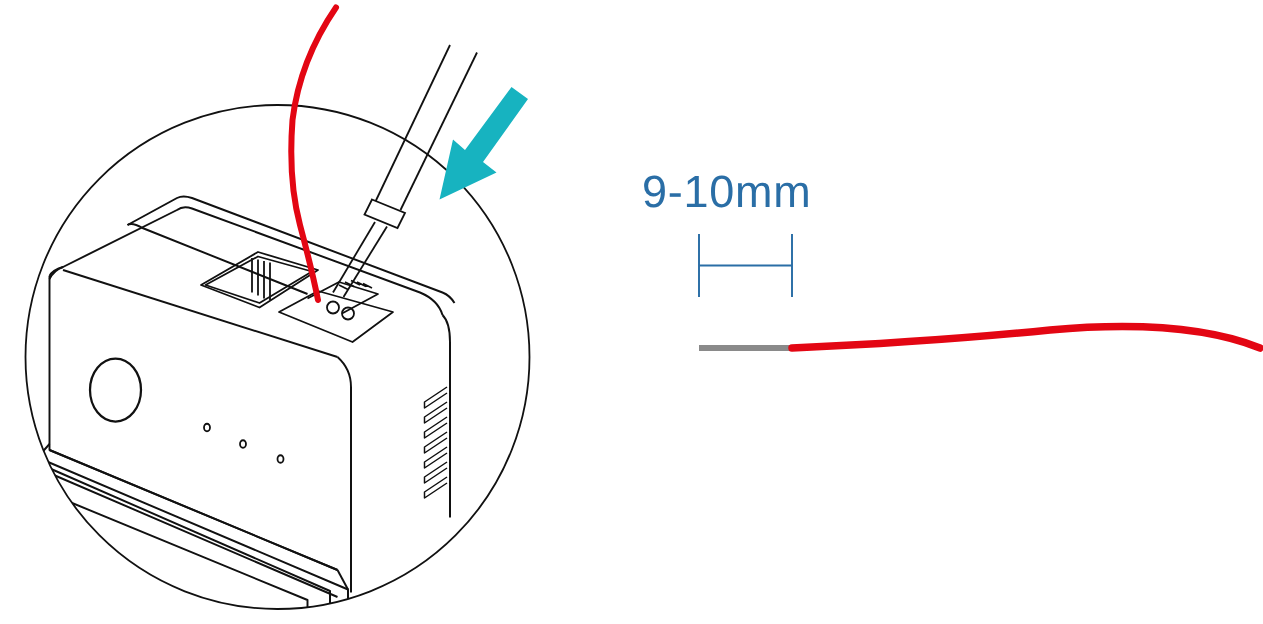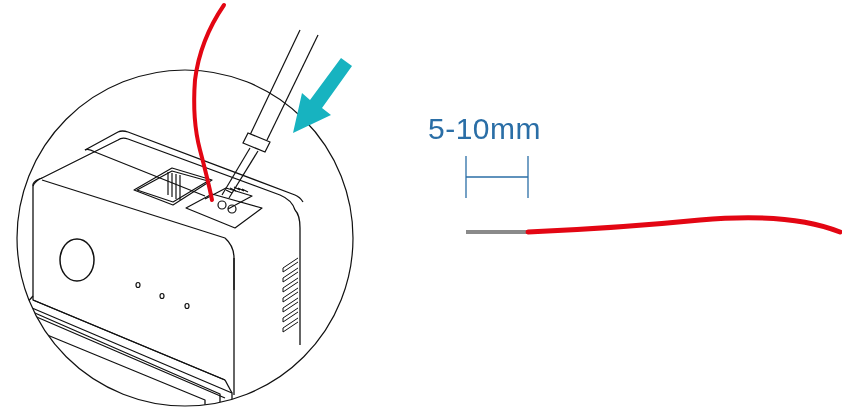--- a/index.html
+++ b/index.html
@@ -97,14 +97,14 @@
     <g stroke="#2a6ea6" stroke-width="1.3">
       <line x1="466" y1="156" x2="466" y2="198"></line>
       <line x1="528" y1="156" x2="528" y2="198"></line>
       <line x1="466" y1="177" x2="528" y2="177"></line>
     </g>
 
     <line x1="466" y1="232" x2="528" y2="232" stroke="#8a8a8a" stroke-width="4"></line>
     <path d="M528,232 Q620,228 700,220 Q790,212 840,232" fill="none" stroke="#e30613" stroke-width="5" stroke-linecap="round"></path>
   </svg>
 
-  <div class="measure-label" style="color:#2a6ea6;">5-10mm</div>
+  <div class="measure-label" style="color:#2a6ea6;">9-10mm</div>
 </div>
 
 </body></html>

